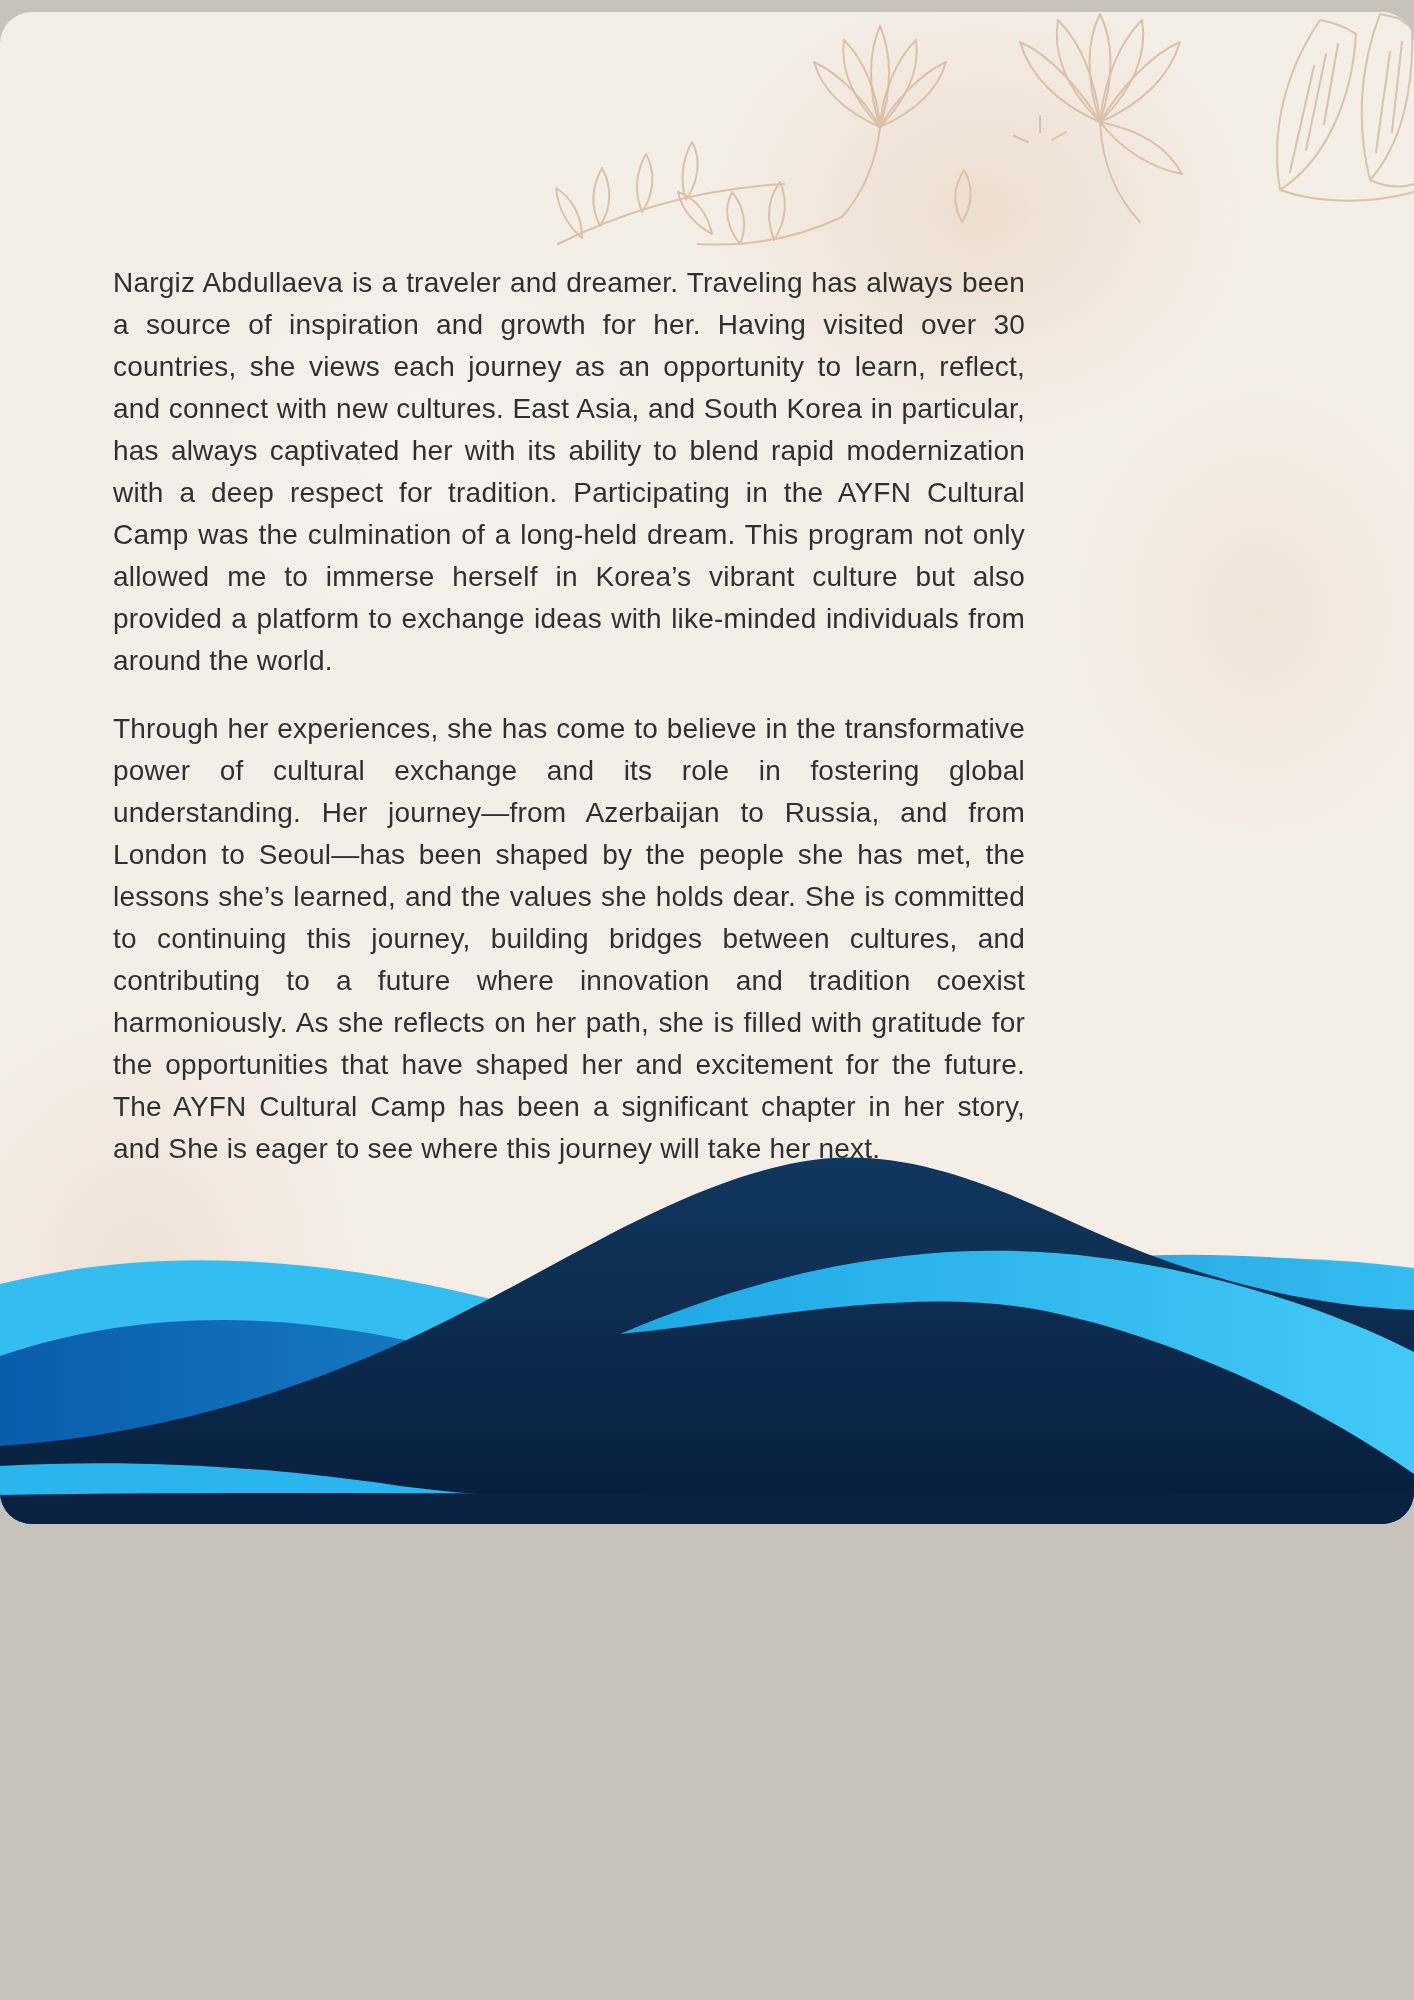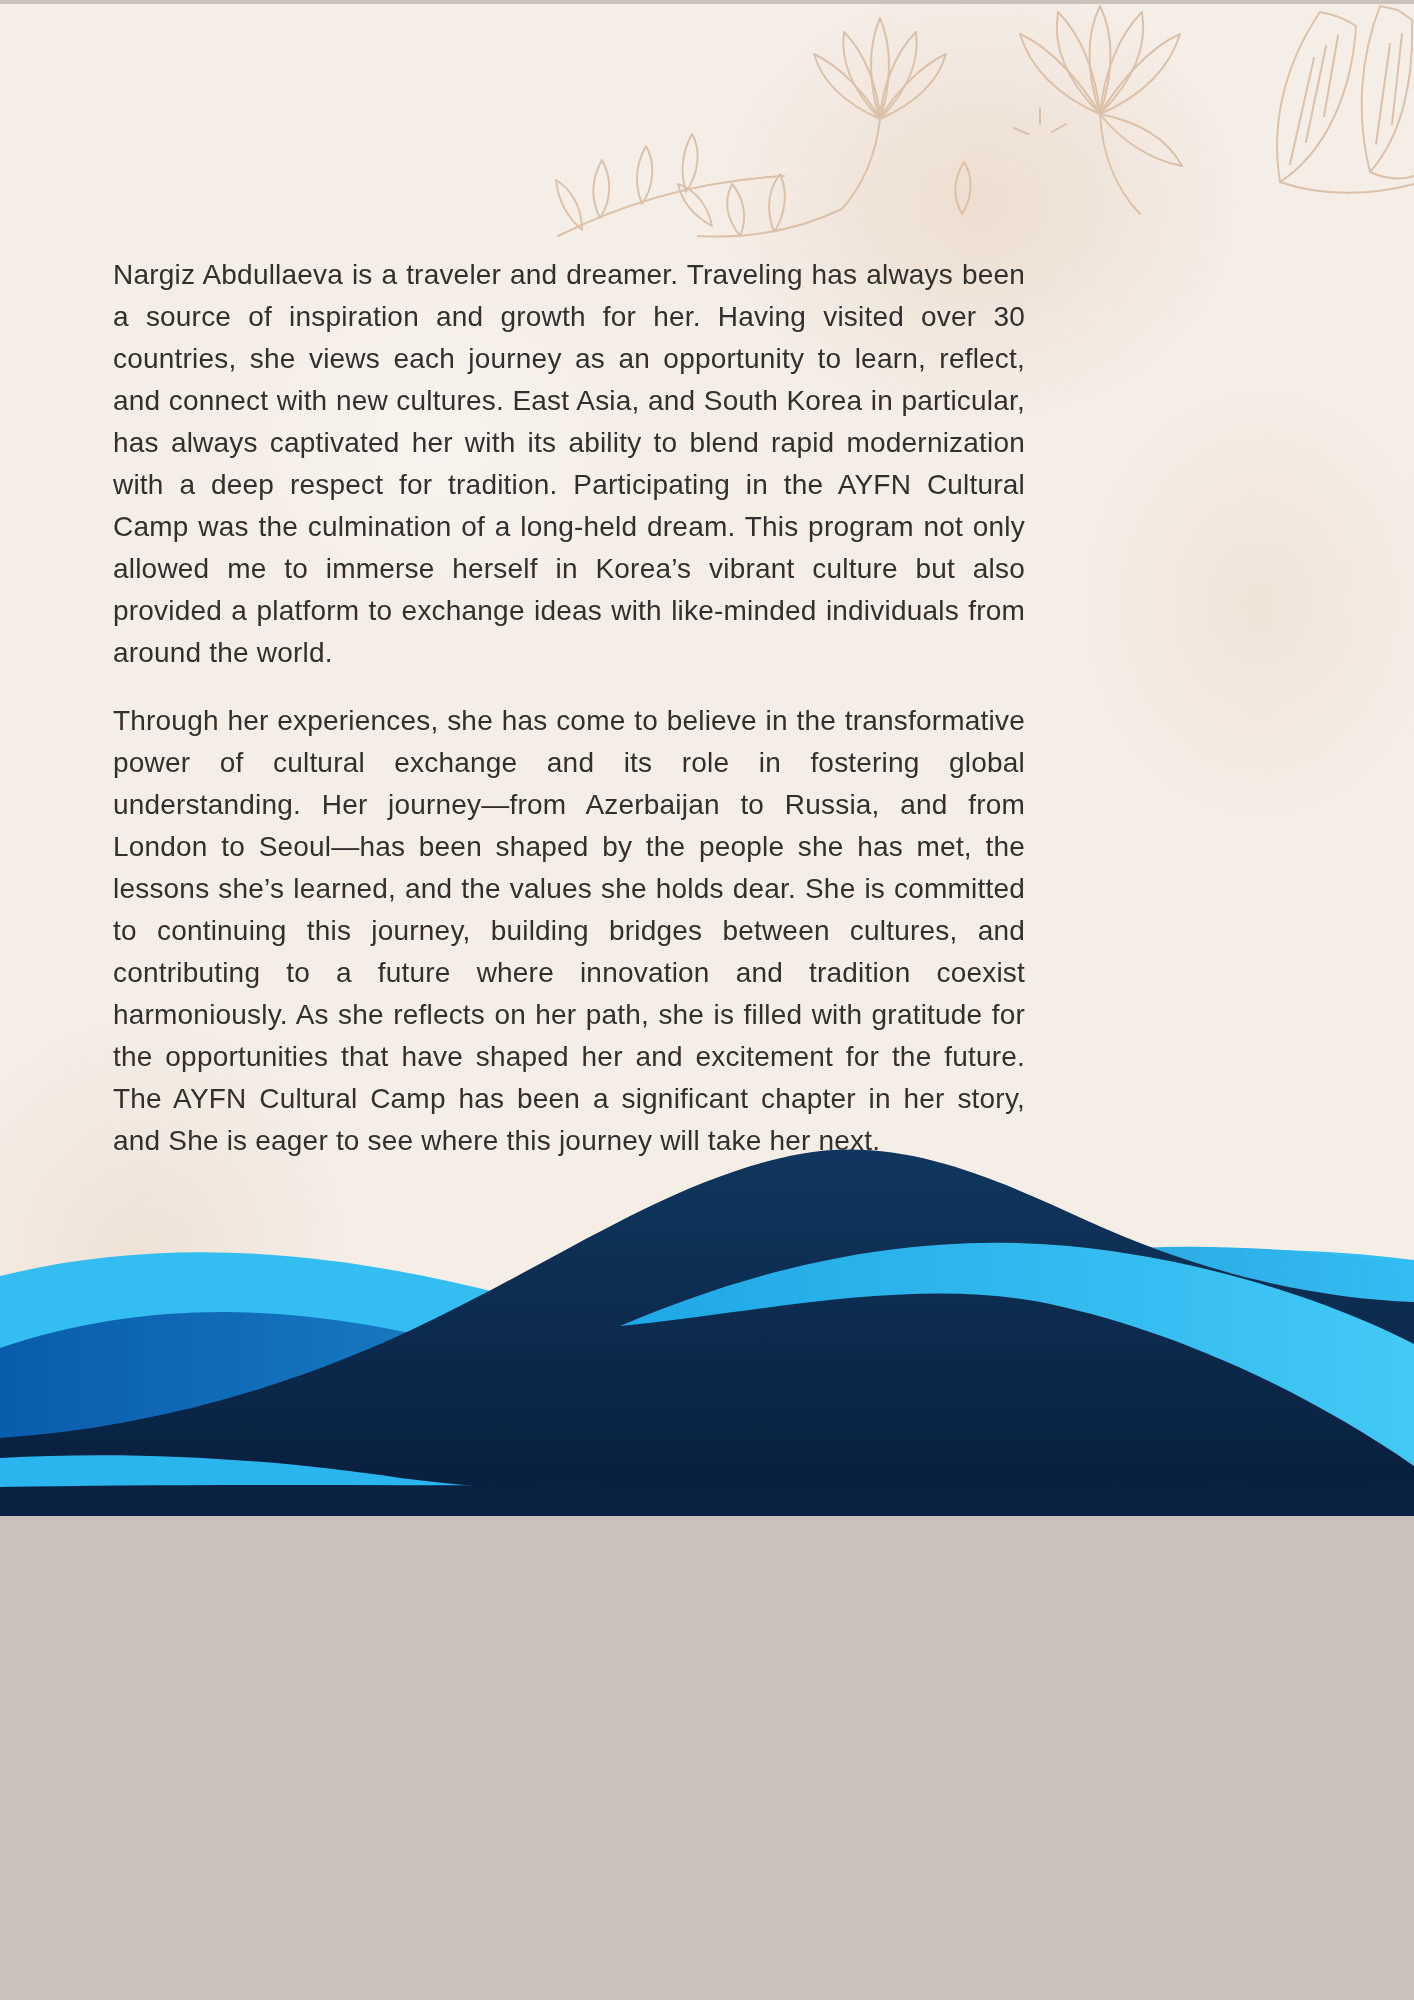--- a/index.html
+++ b/index.html
@@ -1,23 +1,24 @@
 <!DOCTYPE html>
 <html><head>
 <meta charset="utf-8">
 <style>
   html, body { margin: 0; padding: 0; background: #c9c2bb; }
   .page {
     position: relative;
     width: 1414px;
     height: 1512px;
-    margin: 4px auto;
+    margin: 12px auto;
     background: #f5eee7;
     overflow: hidden;
     font-family: "Liberation Sans", sans-serif;
+    border-radius: 32px;
   }
   .blot { position: absolute; pointer-events: none; border-radius: 50%; }
   .blot1 { left: 600px; top: -120px; width: 760px; height: 640px;
            background: radial-gradient(closest-side, rgba(224,197,174,0.40), rgba(224,197,174,0) 72%); }
   .blot2 { left: -180px; top: 880px; width: 640px; height: 760px;
            background: radial-gradient(closest-side, rgba(226,203,184,0.35), rgba(226,203,184,0) 70%); }
   .blot3 { left: 430px; top: 1120px; width: 760px; height: 640px;
            background: radial-gradient(closest-side, rgba(228,206,188,0.30), rgba(228,206,188,0) 70%); }
   .blot4 { left: 980px; top: 260px; width: 560px; height: 680px;
            background: radial-gradient(closest-side, rgba(230,206,186,0.32), rgba(230,206,186,0) 70%); }

